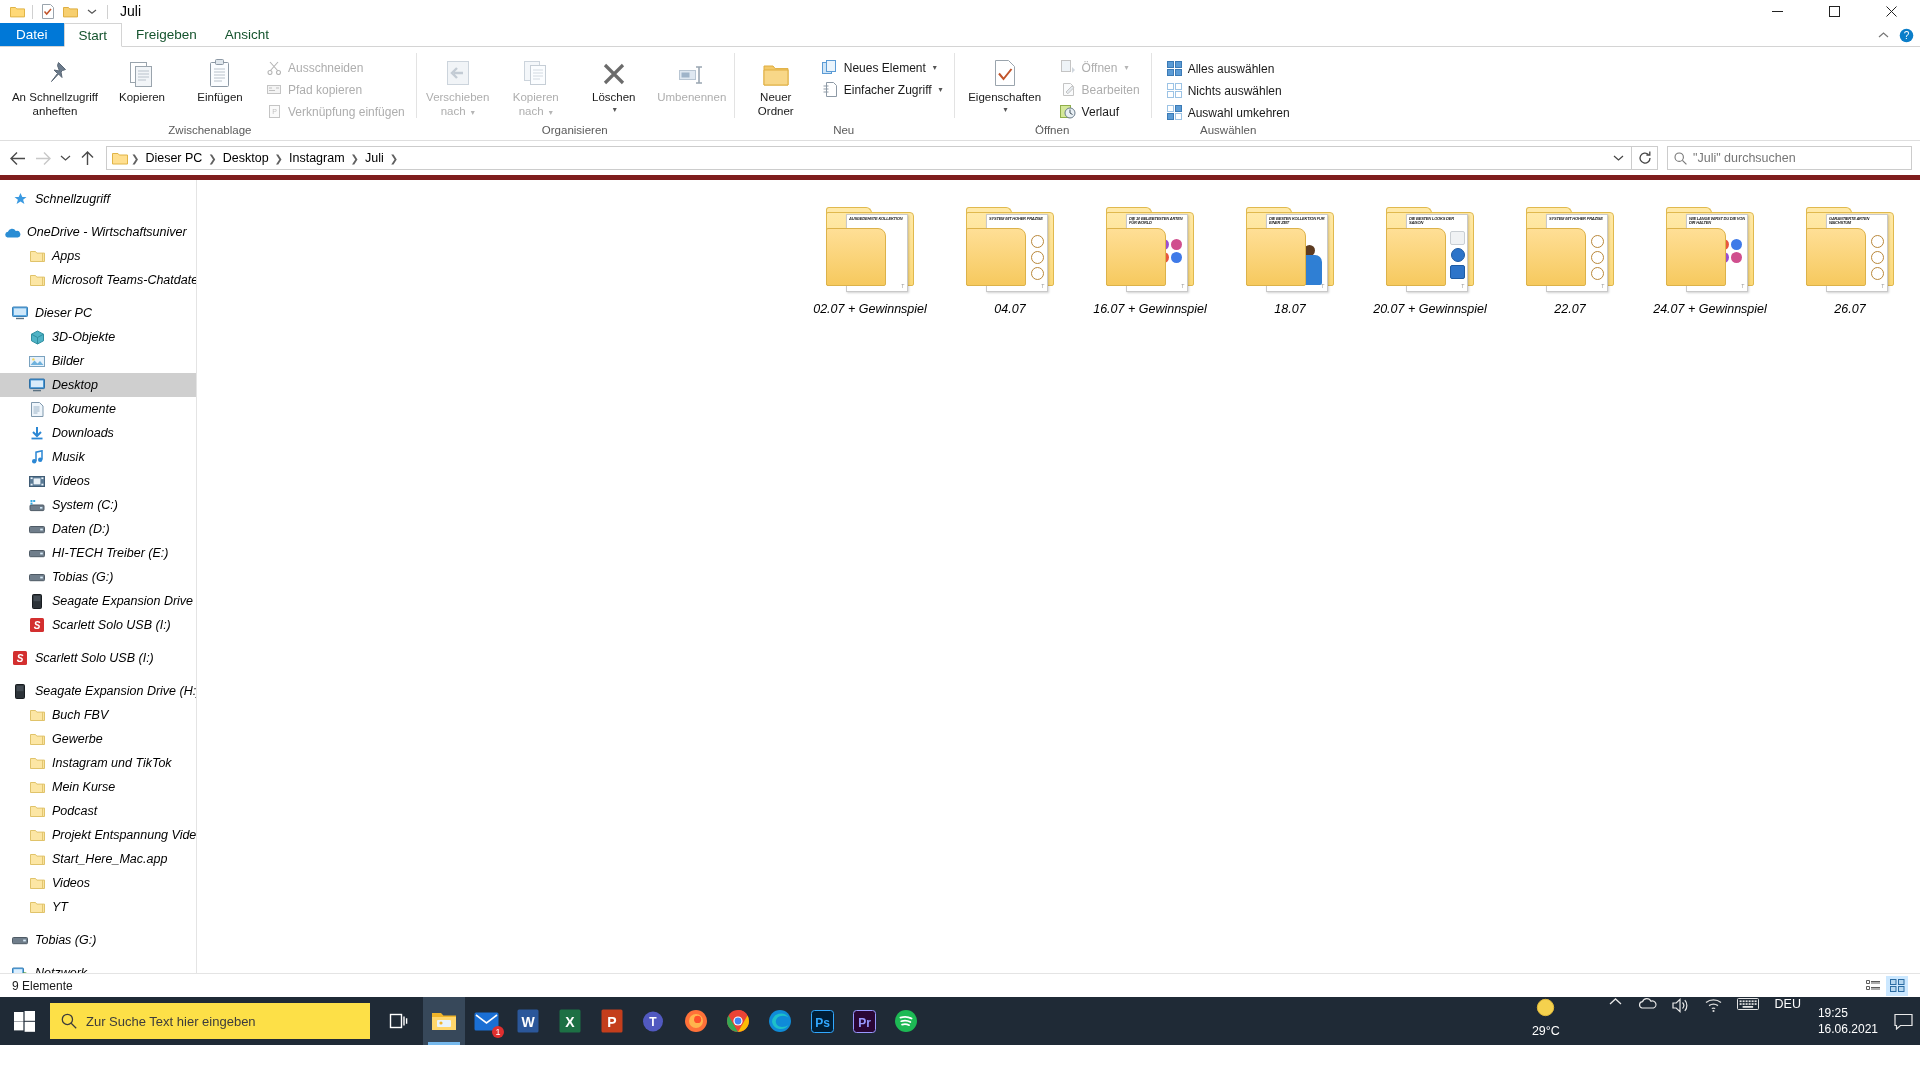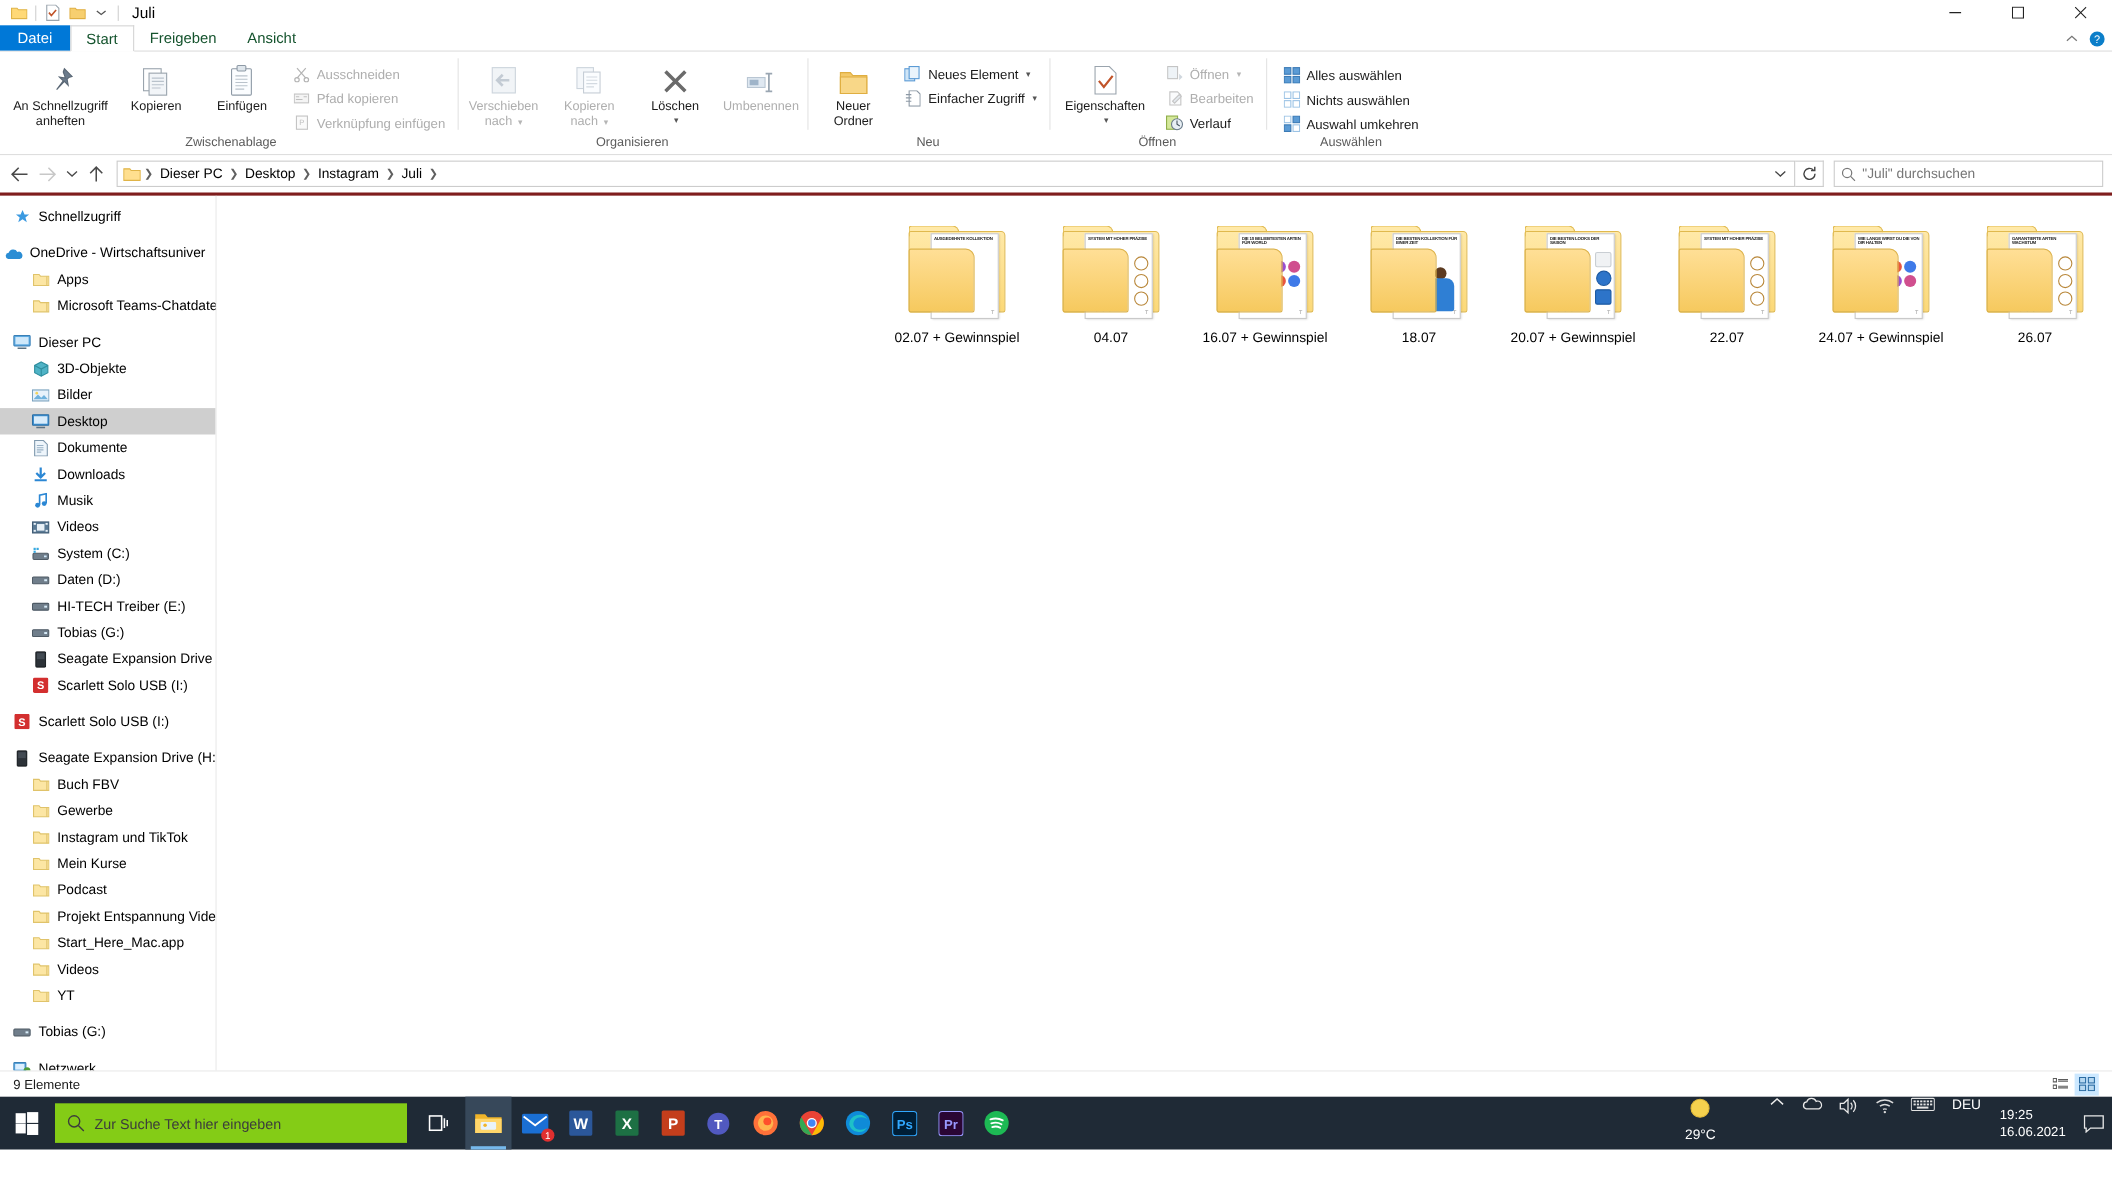--- a/index.html
+++ b/index.html
@@ -101,21 +101,21 @@
   .crumb-drop { width: 22px; height: 22px; display: flex; align-items: center; justify-content: center; color: #444; }
   .refresh { width: 26px; height: 24px; display: flex; align-items: center; justify-content: center;
     border: 1px solid #cccccc; border-left: none; color: #444; }
   .searchbox {
     width: 245px; height: 24px; border: 1px solid #cccccc; background: #fff;
     display: flex; align-items: center; padding: 0 6px; margin-left: 9px; gap: 6px;
   }
   .searchbox .ph { font-size: 12.5px; color: #767676; }
 
   
-  .main { display: flex; height: 798px; border-top: 3px solid #7f1d1d; }
+  .main { display: flex; height: 798px; border-top: 5px solid #7f1d1d; font-style: italic; }
 
   .nav {
     width: 197px; flex: 0 0 197px; background: #fff; overflow: hidden;
     border-right: 1px solid #e4e4e4; padding-top: 7px; position: relative;
   }
   .nav-item {
     height: 24px; display: flex; align-items: center; font-size: 12.5px; color: #000;
     white-space: nowrap; padding-right: 4px;
   }
   .nav-item.sel { background: #cfcfcf; }
@@ -189,21 +189,21 @@
   .vbtn { width: 22px; height: 20px; display: flex; align-items: center; justify-content: center; }
   .vbtn.on { background: #cce8ff; }
 
   
   .taskbar {
     height: 48px; background: #1f2a36; display: flex; align-items: center;
     position: relative; color: #fff;
   }
   .startbtn { width: 48px; height: 48px; display: flex; align-items: center; justify-content: center; }
   .tsearch {
-    width: 320px; height: 36px; background: #84cc16; display: flex; align-items: center;
+    width: 320px; height: 36px; background: #fde047; display: flex; align-items: center;
     gap: 9px; padding: 0 11px; margin-left: 2px;
   }
   .tsearch .ph { font-size: 13px; color: #3c3c3c; }
   .taskviewbtn { width: 48px; height: 48px; display: flex; align-items: center; justify-content: center; margin-left: 3px; }
   .tapps { display: flex; align-items: center; height: 48px; margin-left: 2px; }
   .tapp {
     width: 42px; height: 48px; display: flex; align-items: center; justify-content: center;
     position: relative;
   }
   .tapp.active { background: #37485a; }

